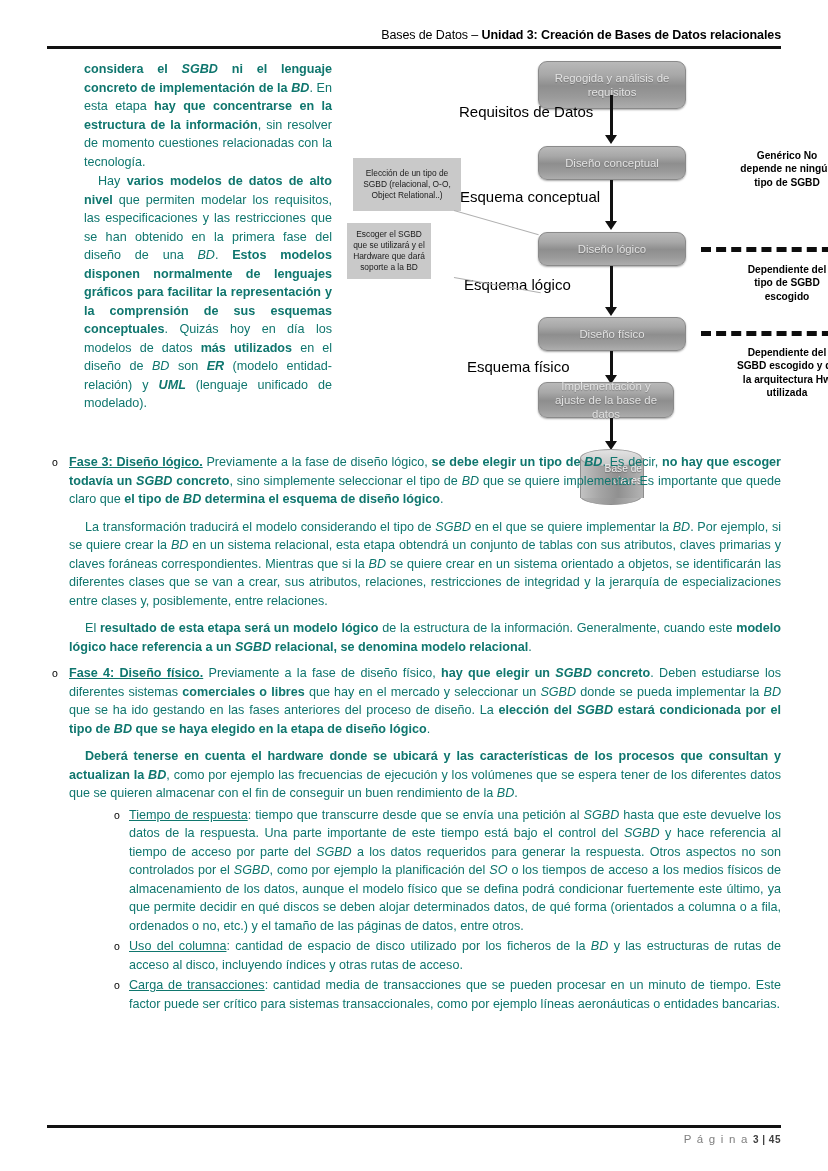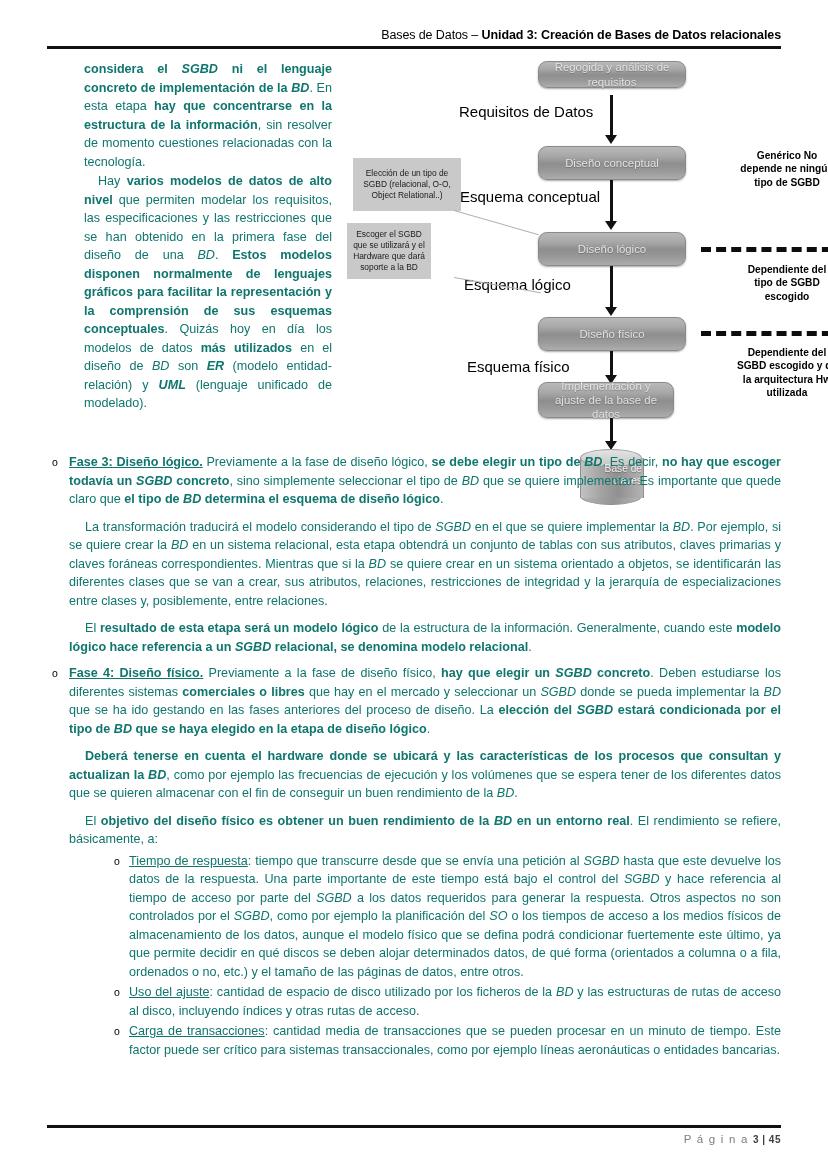--- a/index.html
+++ b/index.html
@@ -260,21 +260,21 @@
   <div class="content">
 
     <div class="col-left">
       <p><b>considera el </b><b class="ital-bold">SGBD</b><b> ni el lenguaje concreto de implementación de la </b><b class="ital-bold">BD</b><span>. En esta etapa </span><b>hay que concentrarse en la estructura de la información</b><span>, sin resolver de momento cuestiones relacionadas con la tecnología.</span></p>
 
       <p class="indent"><span>Hay </span><b>varios modelos de datos de alto nivel</b><span> que permiten modelar los requisitos, las especificaciones y las restricciones que se han obtenido en la primera fase del diseño de una </span><i>BD</i><span>. </span><b>Estos modelos disponen normalmente de lenguajes gráficos para facilitar la representación y la comprensión de sus esquemas conceptuales</b><span>. Quizás hoy en día los modelos de datos </span><b>más utilizados</b><span> en el diseño de </span><i>BD</i><span> son </span><b class="ital-bold">ER</b><span> (modelo entidad-relación) y </span><b class="ital-bold">UML</b><span> (lenguaje unificado de modelado).</span></p>
     </div>
 
     <div class="figure">
 
-      <div class="fig-box" style="left:191px; top:6px; width:148px; height:27px;justify-content:center;">
+      <div class="fig-box" style="left:191px; top:6px; width:148px; height:48px;justify-content:center;">
         <span>Regogida y análisis de requisitos</span>
       </div>
       <div class="arrow-line" style="left:263px; top:40px; height:43px;"></div>
       <div class="arrow-head" style="left:258px; top:80px;"></div>
       <div class="arrow-label" style="left:112px; top:48px;">Requisitos de Datos</div>
 
       <div class="fig-box" style="left:191px; top:91px; width:148px; height:34px;">
         <span>Diseño conceptual</span>
       </div>
       <div class="arrow-line" style="left:263px; top:125px; height:44px;"></div>
@@ -343,35 +343,34 @@
         </div>
       </div>
 
       <div class="li" style="margin-top:8px;">
         <div class="marker">o</div>
         <div class="li-body">
           <p><b class="u">Fase 4: Diseño físico.</b><span> Previamente a la fase de diseño físico, </span><b>hay que elegir un </b><b class="ital-bold">SGBD</b><b> concreto</b><span>. Deben estudiarse los diferentes sistemas </span><b>comerciales o libres</b><span> que hay en el mercado y seleccionar un </span><i>SGBD</i><span> donde se pueda implementar la </span><i>BD</i><span> que se ha ido gestando en las fases anteriores del proceso de diseño. La </span><b>elección del </b><b class="ital-bold">SGBD</b><b> estará condicionada por el tipo de </b><b class="ital-bold">BD</b><b> que se haya elegido en la etapa de diseño lógico</b><span>.</span></p>
 
           <p class="para ind"><b>Deberá tenerse en cuenta el hardware donde se ubicará y las características de los procesos que consultan y actualizan la </b><b class="ital-bold">BD</b><span>, como por ejemplo las frecuencias de ejecución y los volúmenes que se espera tener de los diferentes datos que se quieren almacenar con el fin de conseguir un buen rendimiento de la </span><i>BD</i><span>.</span></p>
 
-          <p class="para ind"><span>El </span><b>objetivo del diseño físico es obtener un buen rendimiento de la </b><b class="ital-bold">BD</b><b> en un entorno real</b><span>. El rendimiento se refiere, básicamente, a:</span></p>
 
           <div class="sub-list">
 
             <div class="li">
               <div class="marker">o</div>
               <div class="li-body">
                 <p><span class="u">Tiempo de respuesta</span><span>: tiempo que transcurre desde que se envía una petición al </span><i>SGBD</i><span> hasta que este devuelve los datos de la respuesta. Una parte importante de este tiempo está bajo el control del </span><i>SGBD</i><span> y hace referencia al tiempo de acceso por parte del </span><i>SGBD</i><span> a los datos requeridos para generar la respuesta. Otros aspectos no son controlados por el </span><i>SGBD</i><span>, como por ejemplo la planificación del </span><i>SO</i><span> o los tiempos de acceso a los medios físicos de almacenamiento de los datos, aunque el modelo físico que se defina podrá condicionar fuertemente este último, ya que permite decidir en qué discos se deben alojar determinados datos, de qué forma (orientados a columna o a fila, ordenados o no, etc.) y el tamaño de las páginas de datos, entre otros.</span></p>
               </div>
             </div>
 
             <div class="li">
               <div class="marker">o</div>
               <div class="li-body">
-                <p><span class="u">Uso del ajuste</span><span>: cantidad de espacio de disco utilizado por los ficheros de la </span><i>BD</i><span> y las estructuras de rutas de acceso al disco, incluyendo índices y otras rutas de acceso.</span></p>
+                <p><span class="u">Uso del columna</span><span>: cantidad de espacio de disco utilizado por los ficheros de la </span><i>BD</i><span> y las estructuras de rutas de acceso al disco, incluyendo índices y otras rutas de acceso.</span></p>
               </div>
             </div>
 
             <div class="li">
               <div class="marker">o</div>
               <div class="li-body">
                 <p><span class="u">Carga de transacciones</span><span>: cantidad media de transacciones que se pueden procesar en un minuto de tiempo. Este factor puede ser crítico para sistemas transaccionales, como por ejemplo líneas aeronáuticas o entidades bancarias.</span></p>
               </div>
             </div>
 

